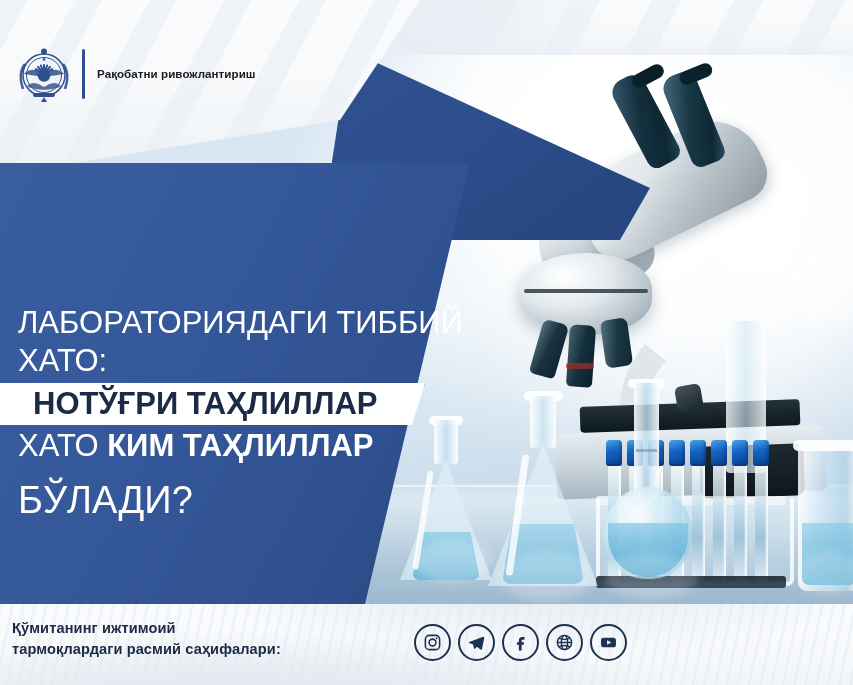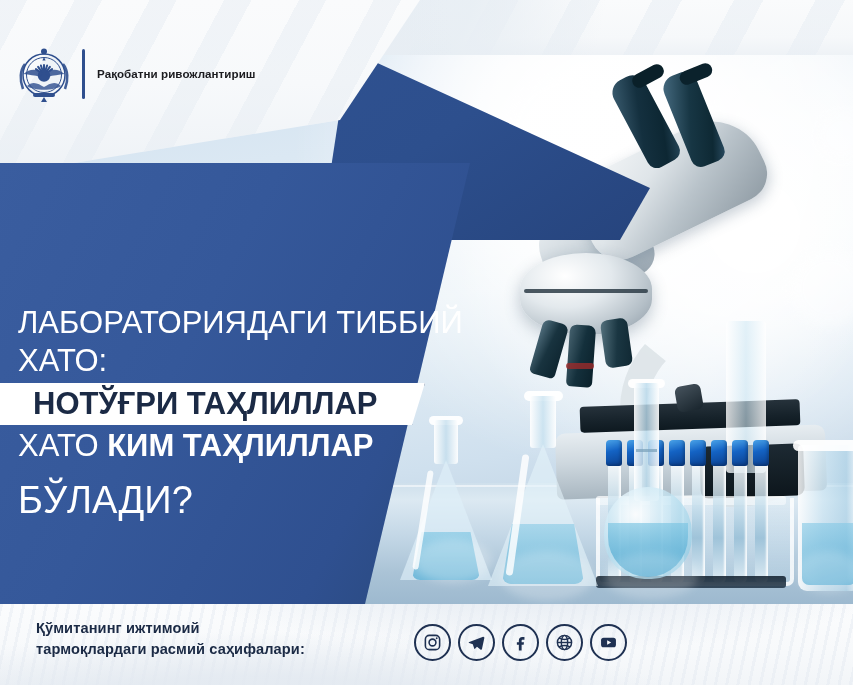--- a/index.html
+++ b/index.html
@@ -211,21 +211,21 @@
   
   .footer{
     position:absolute;left:0;top:604px;width:853px;height:81px;z-index:11;
     background:
       repeating-linear-gradient(102deg, rgba(226,232,240,.42) 0 3px, rgba(255,255,255,0) 3px 11px),
       radial-gradient(ellipse at 30% 130%, rgba(224,231,239,.75) 0 22%, rgba(255,255,255,0) 52%),
       radial-gradient(ellipse at 63% -40%, rgba(226,233,241,.7) 0 20%, rgba(255,255,255,0) 50%),
       linear-gradient(180deg,#fbfcfd 0%,#f7f9fb 60%,#f2f5f8 100%);
   }
   .footer-text{
-    position:absolute;left:36px;top:618px;z-index:12;
+    position:absolute;left:12px;top:618px;z-index:12;
     font-size:14.6px;font-weight:700;line-height:1.42;color:#1b2a45;letter-spacing:.1px;
   }
   .socials{position:absolute;left:414px;top:624px;z-index:12;display:flex;align-items:center;gap:7px;}
   .sic{width:33px;height:33px;border:2px solid #1f3152;border-radius:50%;display:flex;align-items:center;justify-content:center;color:#1f3152;}
   .handle{
     position:absolute;left:624px;top:622px;z-index:12;
     font-size:27px;color:#2a3c5c;letter-spacing:.1px;
   }
 </style>
 </head>

